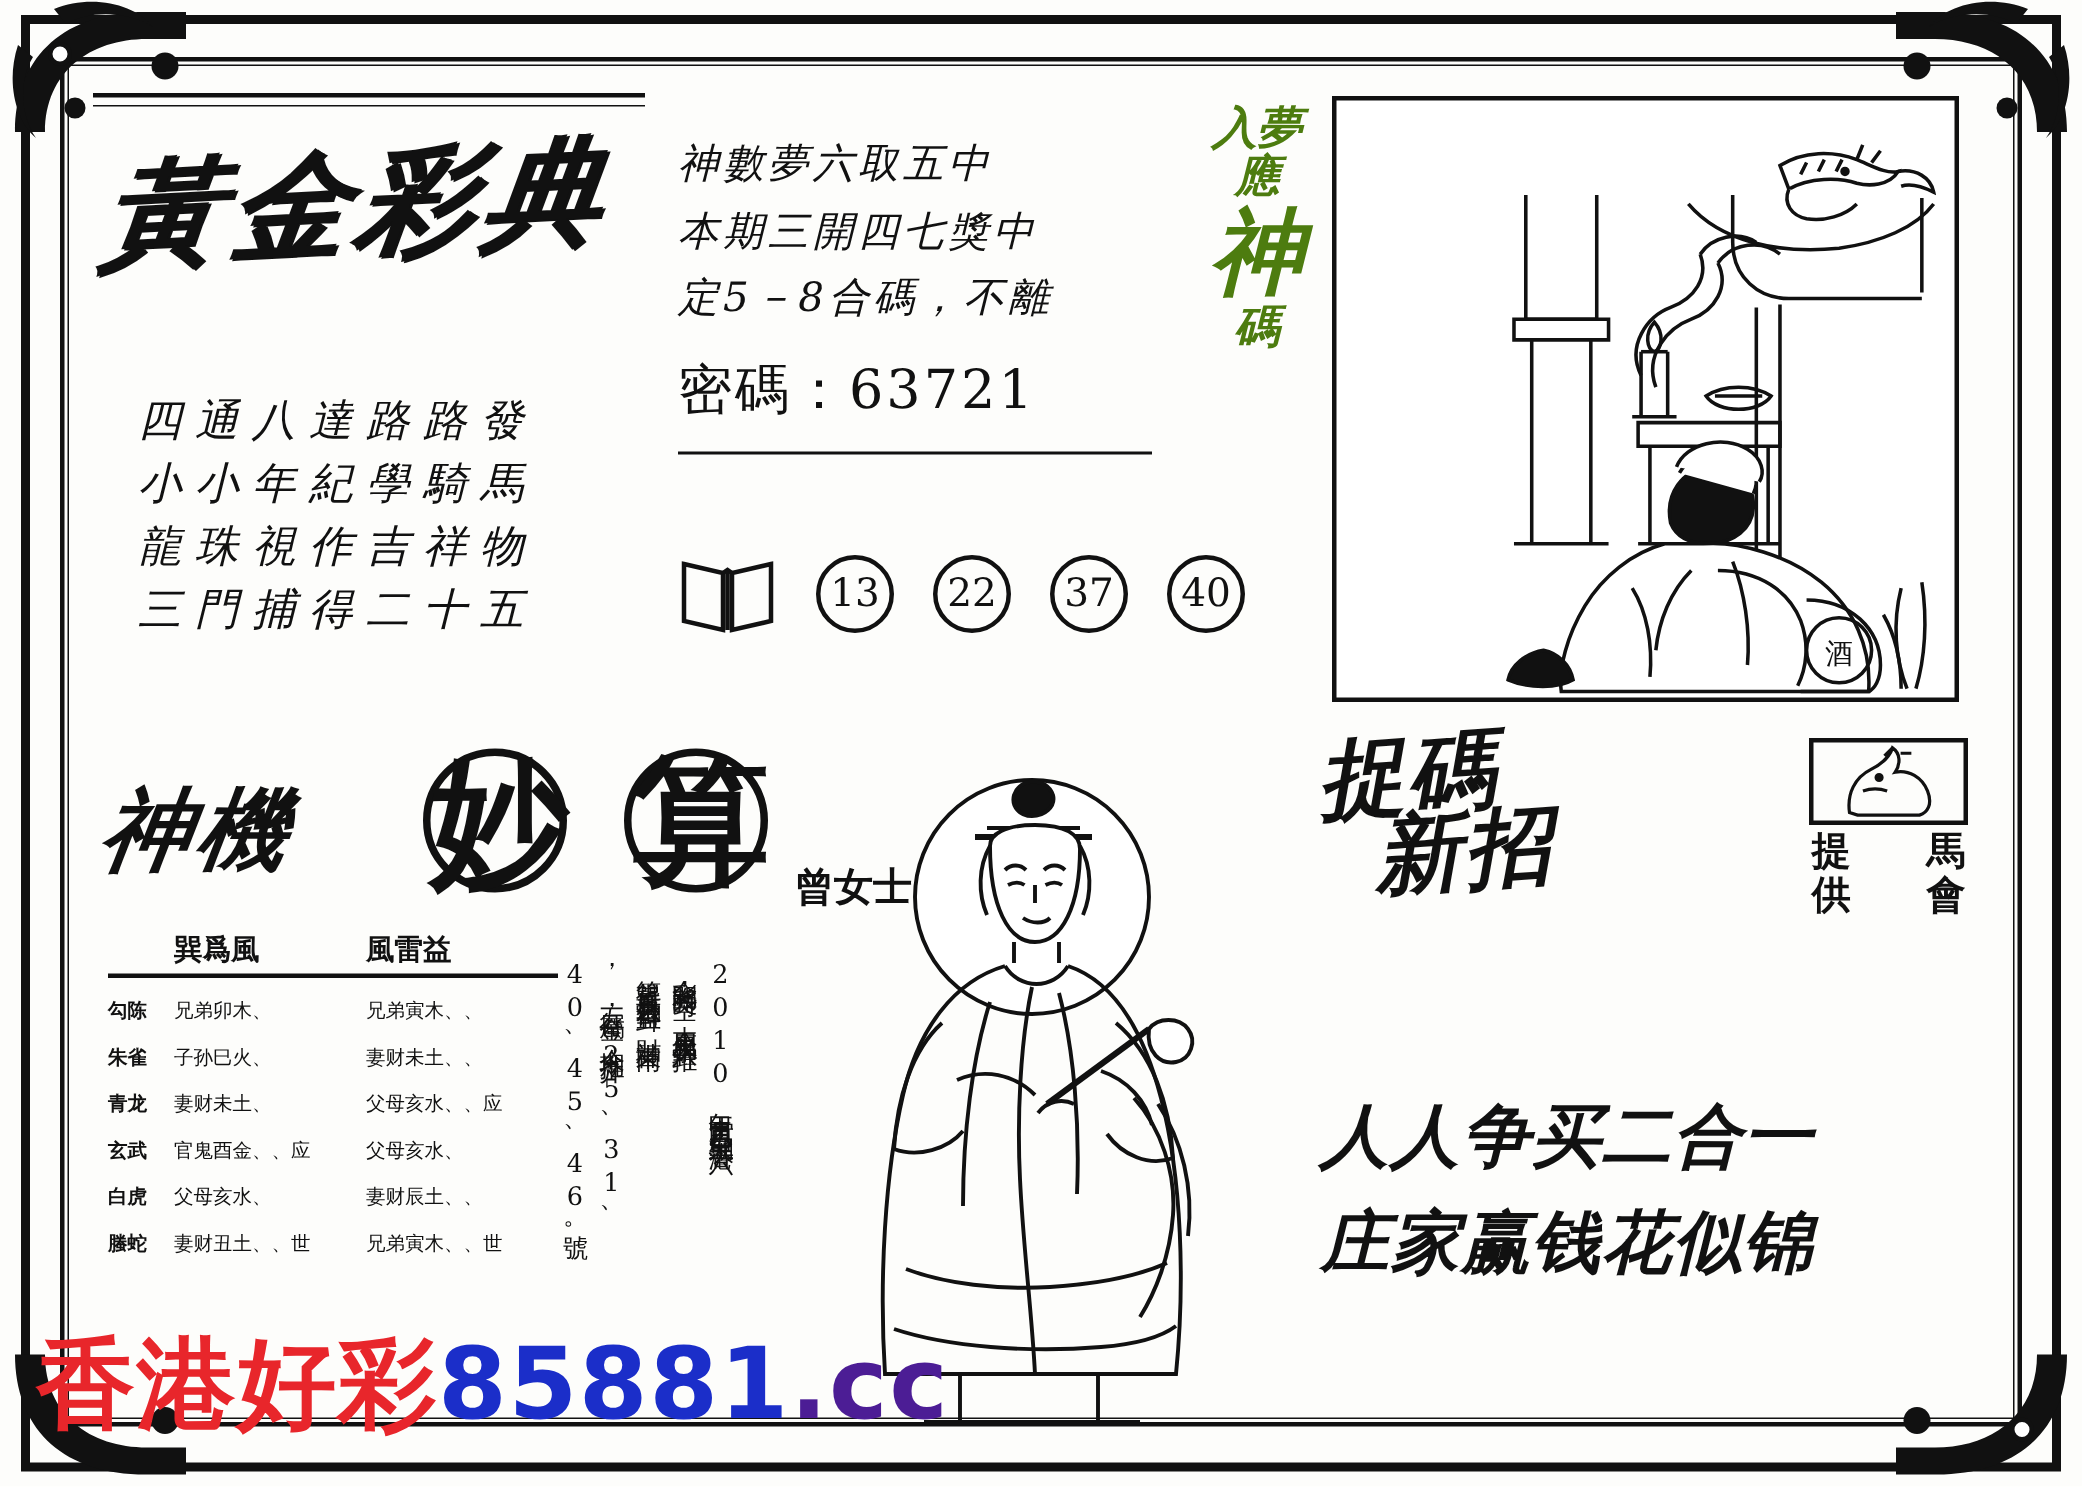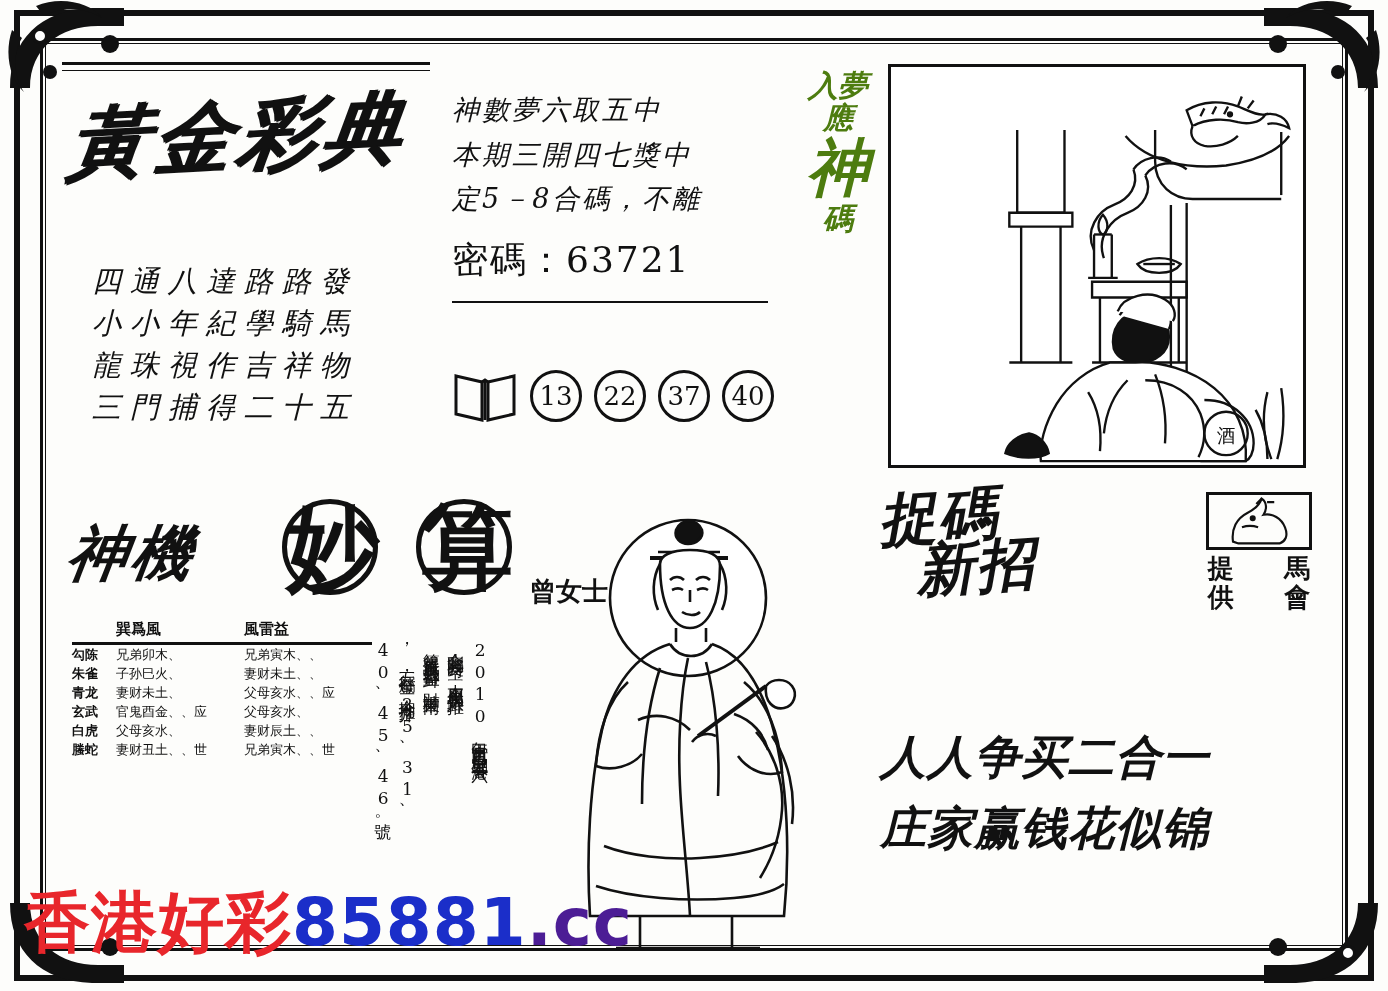--- a/index.html
+++ b/index.html
@@ -123,21 +123,21 @@
   .ct-divider {
     margin-top: 16px;
     width: 316px;
     border-top: 2px solid #111;
   }
   .numrow {
     position: absolute;
     left: 452px; top: 368px;
     display: flex;
     align-items: center;
-    gap: 12px;
+    gap: 26px;
   }
   .book-icon {
     width: 66px; height: 56px;
     color: #111;
   }
   .book-icon svg { width: 100%; height: 100%; }
   .ball {
     width: 52px; height: 52px;
     border: 3px solid #111;
     border-radius: 50%;
@@ -238,34 +238,34 @@
   
   .tbl {
     position: absolute;
     left: 72px; top: 620px;
     width: 300px;
     color: #111;
     font-family: "DejaVu Sans", sans-serif;
   }
   .tbl .hdr {
     display: flex;
-    font-size: 15px;
+    font-size: 19px;
     font-weight: bold;
   }
   .tbl .hdr div {
     border-bottom: 3px solid #111;
     padding-bottom: 3px;
   }
   .tbl .hdr .h0 { width: 44px; }
   .tbl .hdr .h1 { width: 128px; }
   .tbl .hdr .h2 { width: 128px; }
   .tbl .row {
     display: flex;
     font-size: 13px;
-    margin-top: 1px;
+    margin-top: 13px;
     align-items: center;
   }
   .tbl .row .c0 { width: 44px; font-weight: bold; }
   .tbl .row .c1 { width: 128px; }
   .tbl .row .c2 { width: 128px; }
 
   
   .vtext {
     position: absolute;
     left: 372px; top: 640px;

